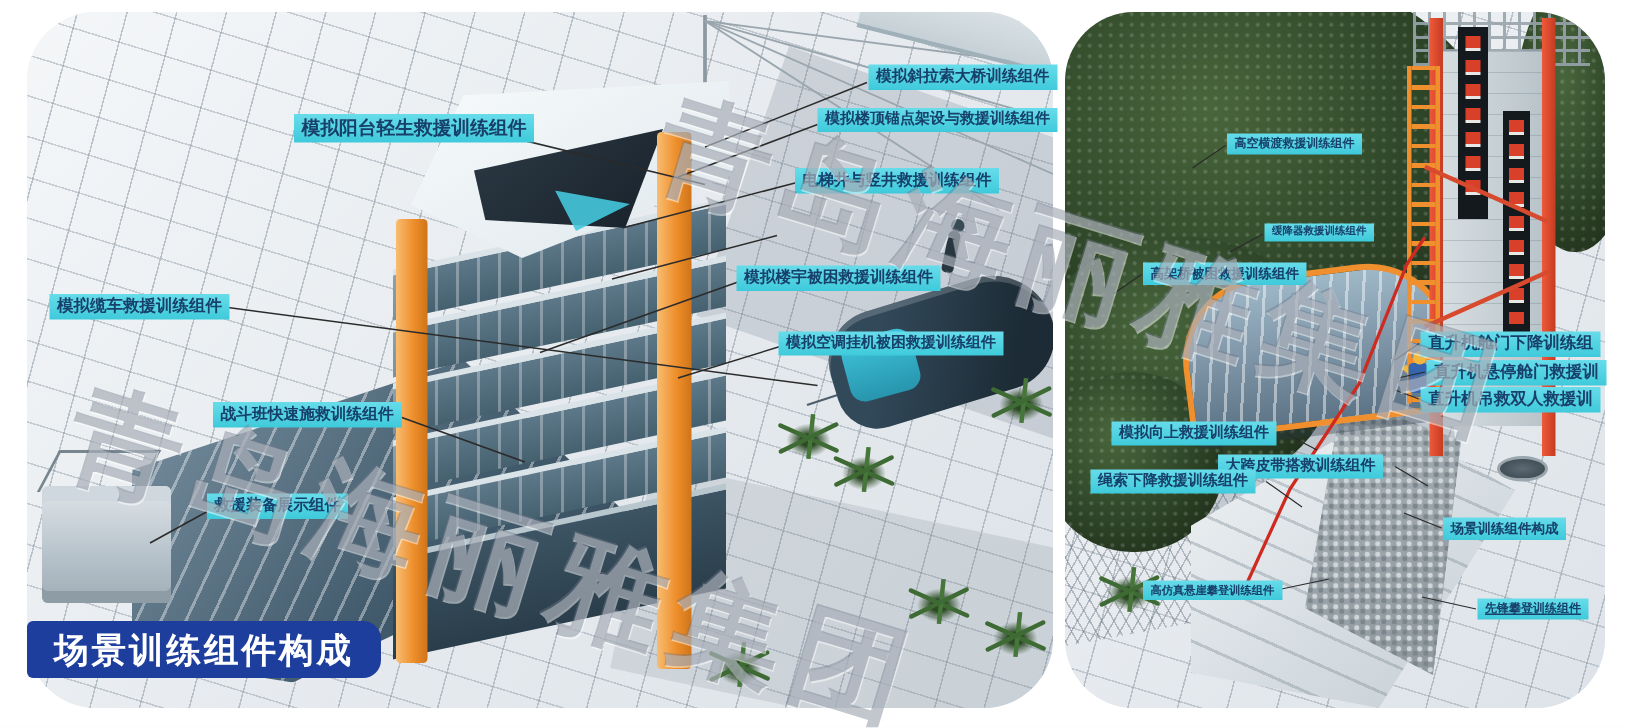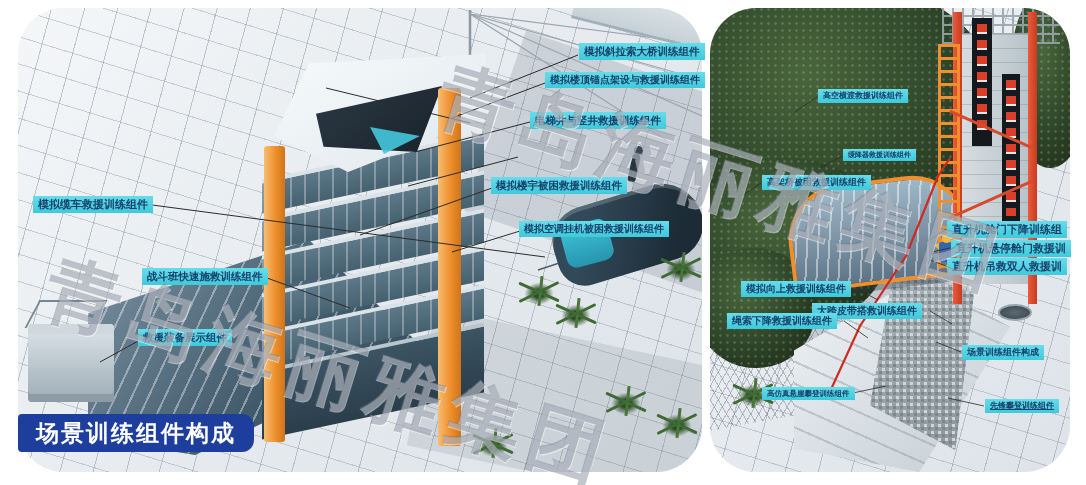--- a/index.html
+++ b/index.html
@@ -232,20 +232,21 @@
       <line x1="950" y1="248" x2="932" y2="252" stroke="#2b2b2b" stroke-width="0.8"></line>
       <line x1="946" y1="266" x2="930" y2="260" stroke="#2b2b2b" stroke-width="0.8"></line>
       <line x1="857" y1="289" x2="878" y2="300" stroke="#2b2b2b" stroke-width="0.8"></line>
       <line x1="930" y1="311" x2="952" y2="324" stroke="#2b2b2b" stroke-width="0.8"></line>
       <line x1="844" y1="321" x2="868" y2="338" stroke="#2b2b2b" stroke-width="0.8"></line>
       <line x1="848" y1="394" x2="886" y2="386" stroke="#2b2b2b" stroke-width="0.8"></line>
       <line x1="961" y1="352" x2="936" y2="342" stroke="#2b2b2b" stroke-width="0.8"></line>
       <line x1="984" y1="406" x2="948" y2="398" stroke="#2b2b2b" stroke-width="0.8"></line>
     </svg>
   <div id="callouts">
+      <div class="callout" style="left: 196px; top: 76px; font-size: 12.5px;">模拟阳台轻生救援训练组件</div>
       <div class="callout" style="left: 33px; top: 196px; font-size: 11px;">模拟缆车救援训练组件</div>
       <div class="callout" style="left: 579px; top: 43px; font-size: 10.5px;">模拟斜拉索大桥训练组件</div>
       <div class="callout" style="left: 545px; top: 72px; font-size: 10px;">模拟楼顶锚点架设与救援训练组件</div>
       <div class="callout" style="left: 530px; top: 112px; font-size: 10.5px;">电梯井与竖井救援训练组件</div>
       <div class="callout" style="left: 491px; top: 177px; font-size: 10.5px;">模拟楼宇被困救援训练组件</div>
       <div class="callout" style="left: 519px; top: 221px; font-size: 10px;">模拟空调挂机被困救援训练组件</div>
       <div class="callout" style="left: 142px; top: 268px; font-size: 10.5px;">战斗班快速施救训练组件</div>
       <div class="callout" style="left: 138px; top: 329px; font-size: 10.5px;">救援装备展示组件</div>
       <div class="callout" style="left: 818px; top: 89px; font-size: 8px;">高空横渡救援训练组件</div>
       <div class="callout" style="left: 843px; top: 149px; font-size: 7px;">缓降器救援训练组件</div>

